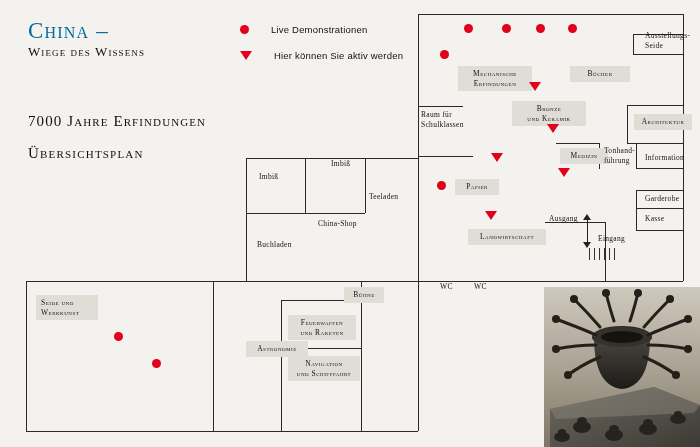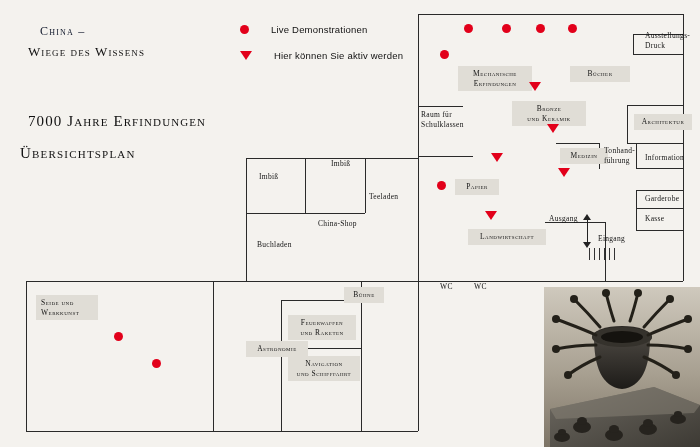--- a/index.html
+++ b/index.html
@@ -10,43 +10,42 @@
     color:#1a1a1a;
     overflow:hidden;
     position:relative;
   }
   #stage{position:absolute;left:0;top:0;width:700px;height:447px;}
 
   
   .title-block{position:absolute;left:28px;top:20px;width:230px;}
   .t-main{
     font-variant:small-caps;
-    font-size:12px;
+    font-size:23px;
     letter-spacing:1.2px;
     line-height:22px;
-    color:#0f172a;
-    margin-left:12px;
+    color:#0369a1;
   }
   .t-sub{
     font-variant:small-caps;
     font-size:13px;
     letter-spacing:1.1px;
     line-height:19px;
     color:#111;
   }
   .t-block2{position:absolute;left:28px;top:82px;width:250px;}
   .t-big{
     font-variant:small-caps;
     font-size:15px;
     letter-spacing:1.1px;
     line-height:22px;
     color:#111;
     margin-top:28px;
   }
-  .t-block3{position:absolute;left:20px;top:145px;text-align:center;}
+  .t-block3{position:absolute;left:28px;top:145px;text-align:center;}
   .t-plan{
     font-variant:small-caps;
     font-size:15px;
     letter-spacing:1.2px;
     color:#111;
   }
 
   
   .legend{position:absolute;left:240px;top:20px;width:180px;}
   .legend-row{display:flex;align-items:center;height:18px;margin-bottom:8px;}
@@ -202,21 +201,21 @@
   <div class="room" style="left:344px;top:287px;width:30px;">Bühne</div>
 
   <div class="plain" style="left:331px;top:159px;">Imbiß</div>
   <div class="plain" style="left:259px;top:172px;">Imbiß</div>
   <div class="plain" style="left:369px;top:192px;">Teeladen</div>
   <div class="plain" style="left:318px;top:219px;">China-Shop</div>
   <div class="plain" style="left:257px;top:240px;">Buchladen</div>
   <div class="plain" style="left:421px;top:110px;">Raum für
 Schulklassen</div>
   <div class="plain" style="left:645px;top:31px;">Ausstellungs-
-Druck</div>
+Seide</div>
   <div class="plain" style="left:604px;top:146px;">Tonhand-
 führung</div>
   <div class="plain" style="left:645px;top:153px;">Information</div>
   <div class="plain" style="left:645px;top:194px;">Garderobe</div>
   <div class="plain" style="left:645px;top:214px;">Kasse</div>
   <div class="plain" style="left:549px;top:214px;">Ausgang</div>
   <div class="plain" style="left:598px;top:234px;">Eingang</div>
   <div class="plain" style="left:440px;top:282px;">WC</div>
   <div class="plain" style="left:474px;top:282px;">WC</div>
 

